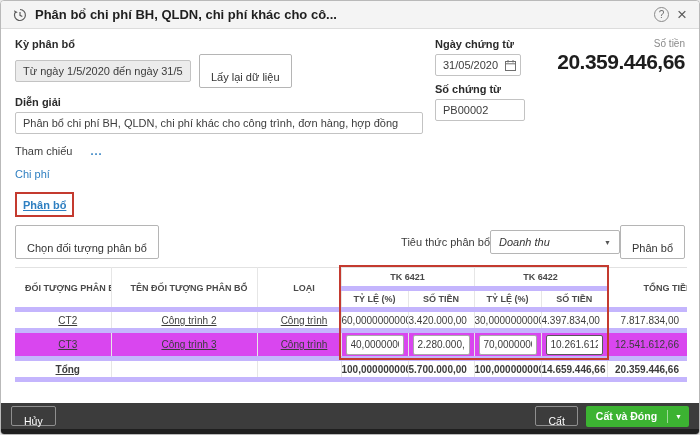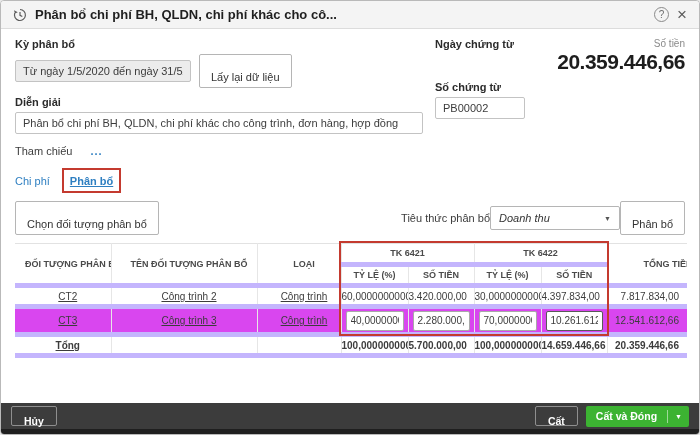--- a/index.html
+++ b/index.html
@@ -58,21 +58,21 @@
   .mt8 { margin-top:8px; }
   .ref-row { margin-top:11px; font-size:11px; color:#3c3c3c; display:flex; gap:18px; align-items:center; }
   .link-blue { color:#2e7fc1; cursor:pointer; font-weight:bold; letter-spacing:1px; }
   .right-top { display:flex; justify-content:space-between; }
   .w-date { width:86px; justify-content:space-between; }
   .amount-block { text-align:right; }
   .amount-lbl { font-size:10px; color:#8a8a8a; margin-bottom:1px; }
   .amount-val { font-size:21px; font-weight:bold; color:#1d1d1d; letter-spacing:-0.5px; }
   .w-docno { width:90px; }
   
-  .tabs-row { padding:11px 14px 2px 14px; display:flex; align-items:center; gap:12px; }
+  .tabs-row { padding:11px 14px 2px 14px; display:flex; align-items:flex-start; gap:12px;flex-direction:column; }
   .tab { font-size:11px; color:#2e7fc1; cursor:pointer; }
   .tab-box { border:2px solid #c43a2f; padding:1px 6px 2px 6px; }
   .tab.active { font-weight:bold; text-decoration:underline; }
   
   .controls-row { margin-top:6px; padding:0 14px; display:flex; justify-content:space-between; align-items:center; }
   .controls-right { display:flex; align-items:center; }
   .ctl-lbl { font-size:11px; color:#3c3c3c; }
   .select {
     width:130px; height:24px; border:1px solid #b5b5b5; border-radius:2px;
     display:flex; justify-content:space-between; align-items:center;
@@ -108,21 +108,21 @@
     left:324px; top:-2px; width:270px; height:95px;
   }
   .spacer { flex:1; }
   
   .footer {
     height:26px; flex:0 0 26px; background:#3c3c3c;
     display:flex; align-items:center; padding:0 10px; gap:8px;
   }
   .btn-dark {
     background:transparent; border:1px solid #8f8f8f; border-radius:2px;
-    color:#fff; font-size:10.5px; font-weight:bold; height:20px; padding:8px 12px;
+    color:#fff; font-size:10.5px; font-weight:normal; height:20px; padding:8px 12px;
     cursor:pointer; font-family:"Liberation Sans","DejaVu Sans",sans-serif;
   }
   .footer-right { margin-left:auto; display:flex; gap:8px; align-items:center; }
   .btn-green {
     background:#3cb332; border:none; border-radius:2px; height:21px;
     display:flex; align-items:center; cursor:pointer; overflow:hidden;
   }
   .btn-green .main { color:#fff; font-size:10.5px; font-weight:bold; padding:0 10px; }
   .btn-green .divider { width:1px; height:13px; background:rgba(255,255,255,0.5); }
   .btn-green .caret-seg { padding:0 7px; color:#fff; font-size:7px; }
@@ -163,20 +163,31 @@
       <div class="ref-row">
         <span>Tham chiếu</span>
         <span class="link-blue">...</span>
       </div>
     </div>
 
     <div class="form-right">
       <div class="right-top">
         <div>
           <span class="lbl">Ngày chứng từ</span>
+          <div class="field w-date">
+            <input style="width: 62px;" value="31/05/2020">
+            <span>
+              <svg width="11" height="11" viewBox="0 0 11 11">
+                <rect x="0.5" y="1.5" width="10" height="9" fill="none" stroke="#6e6e6e" stroke-width="1"></rect>
+                <line x1="0.5" y1="3.8" x2="10.5" y2="3.8" stroke="#6e6e6e" stroke-width="1"></line>
+                <line x1="3" y1="0" x2="3" y2="2.5" stroke="#6e6e6e" stroke-width="1"></line>
+                <line x1="8" y1="0" x2="8" y2="2.5" stroke="#6e6e6e" stroke-width="1"></line>
+              </svg>
+            </span>
+          </div>
         </div>
         <div class="amount-block">
           <div class="amount-lbl">Số tiền</div>
           <div class="amount-val">20.359.446,66</div>
         </div>
       </div>
       <span class="lbl" style="margin-top:7px;">Số chứng từ</span>
       <div class="field w-docno">
         <input value="PB00002" style="">
       </div>

